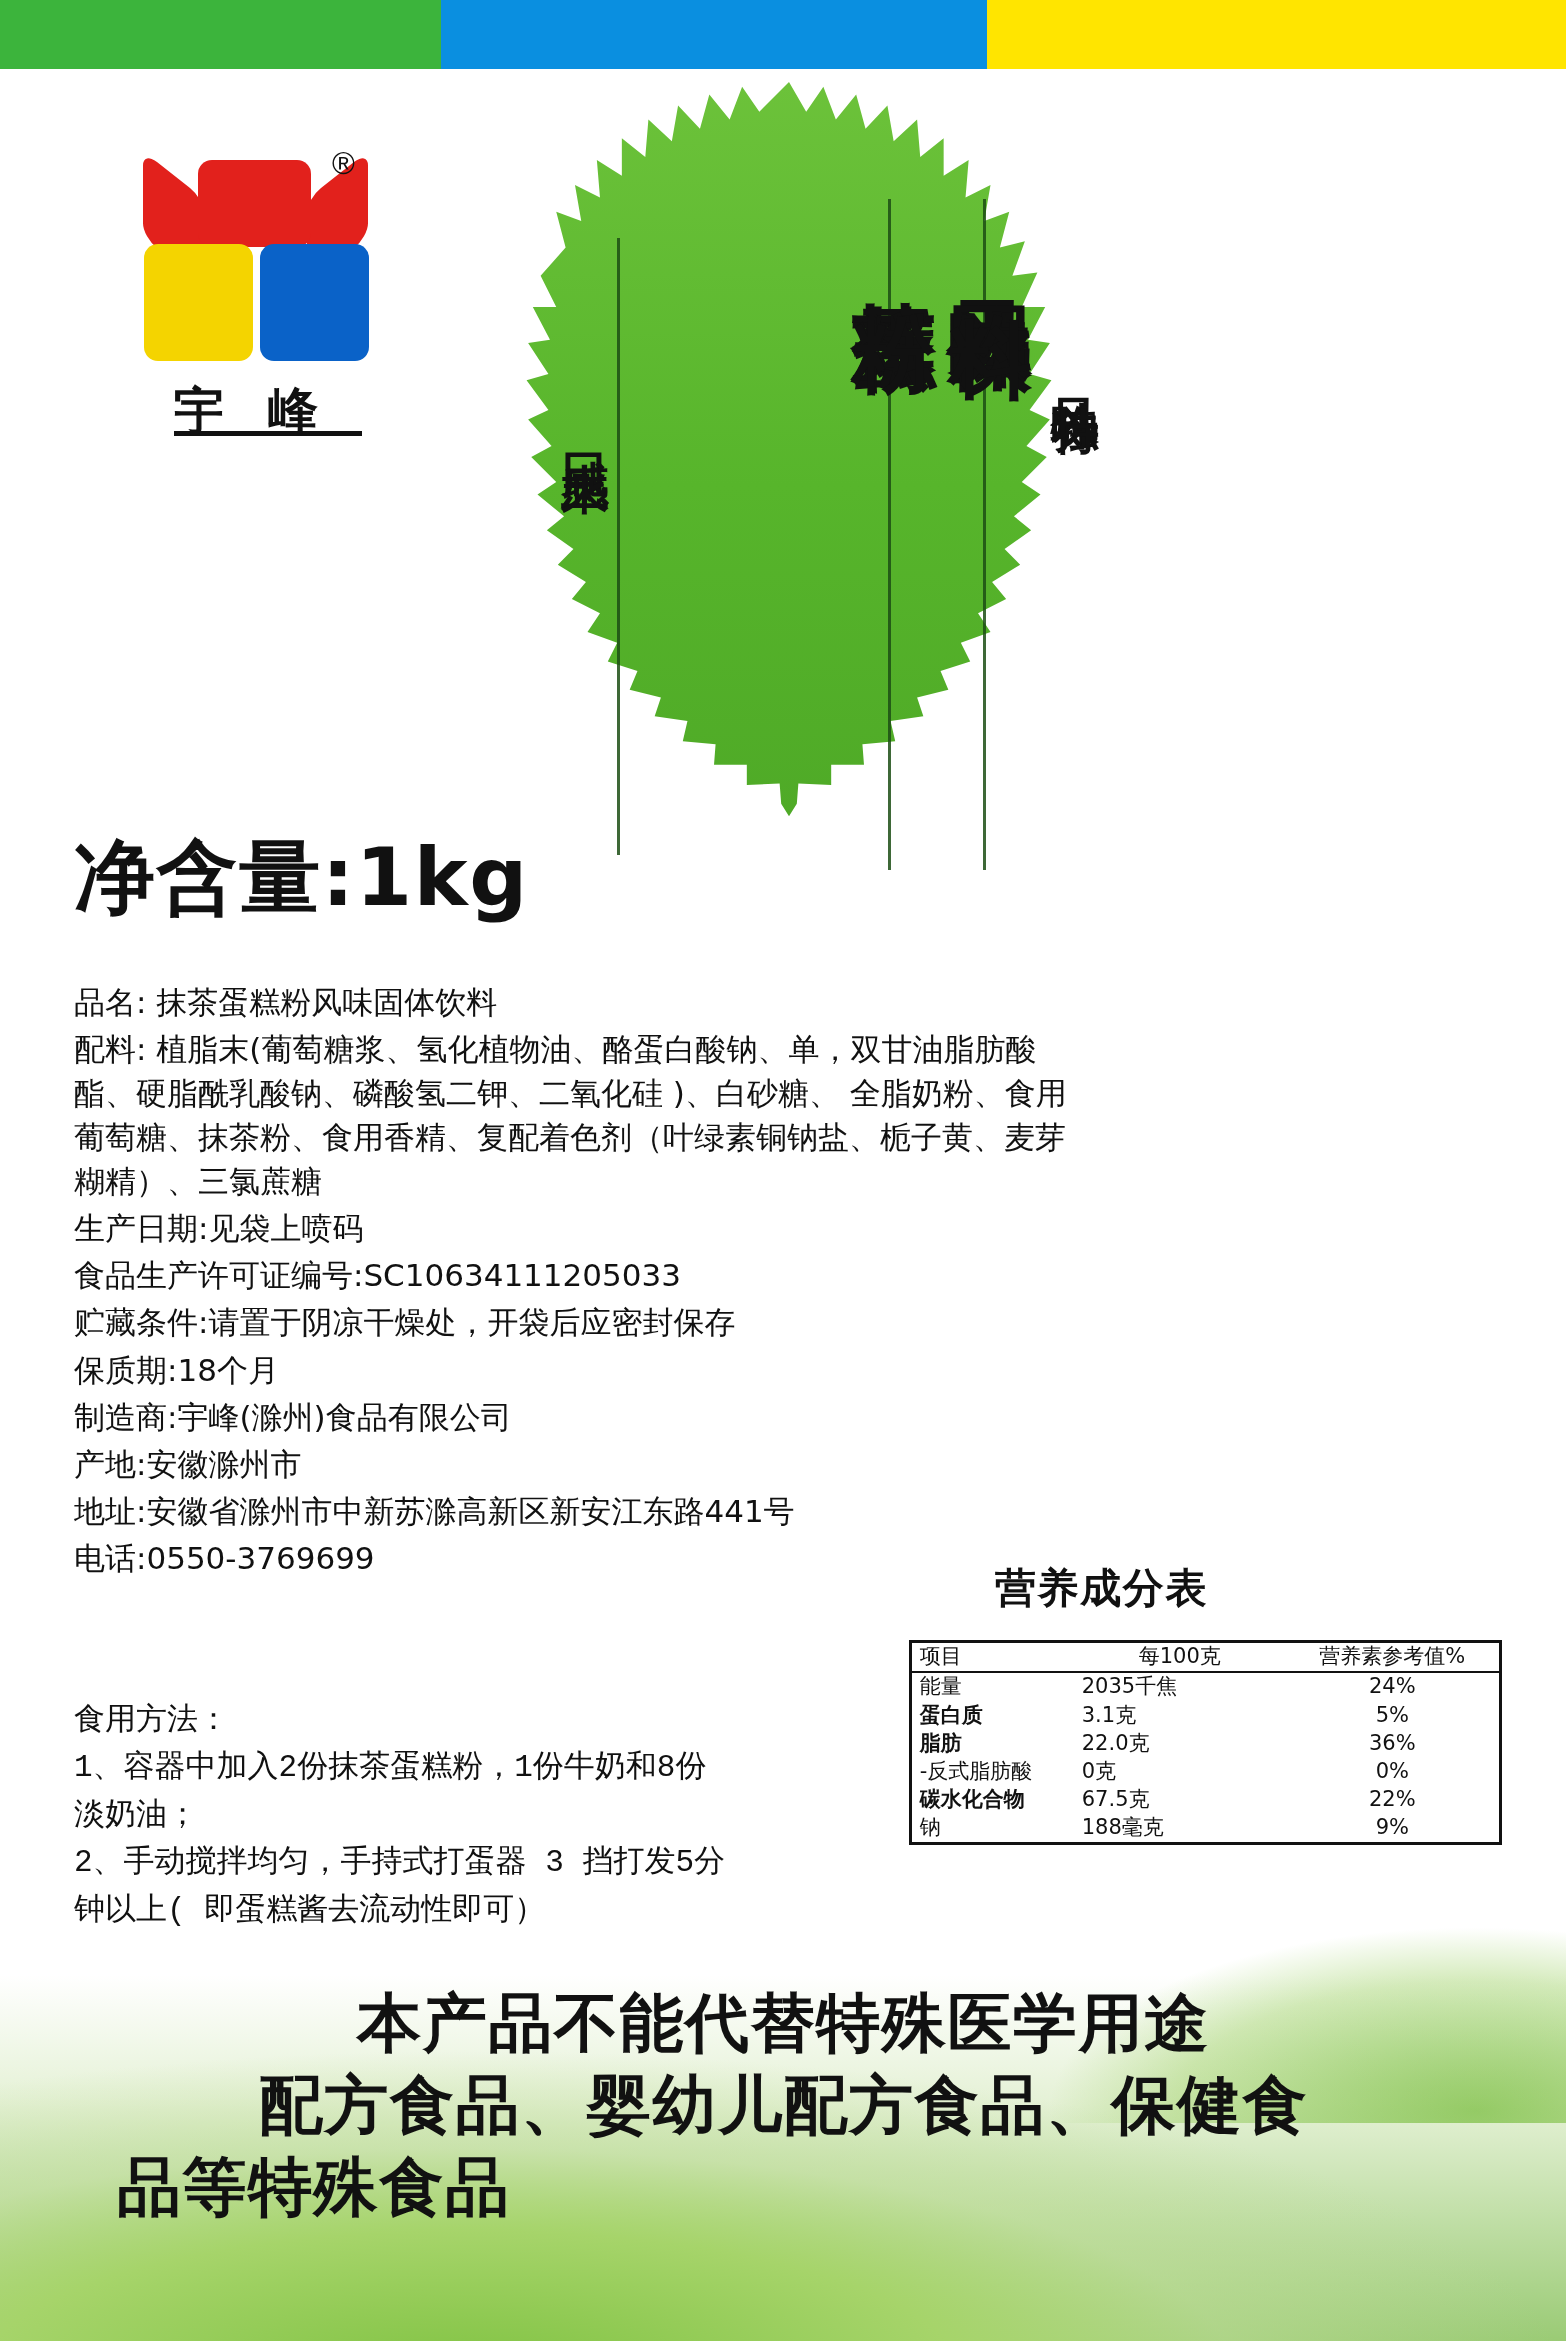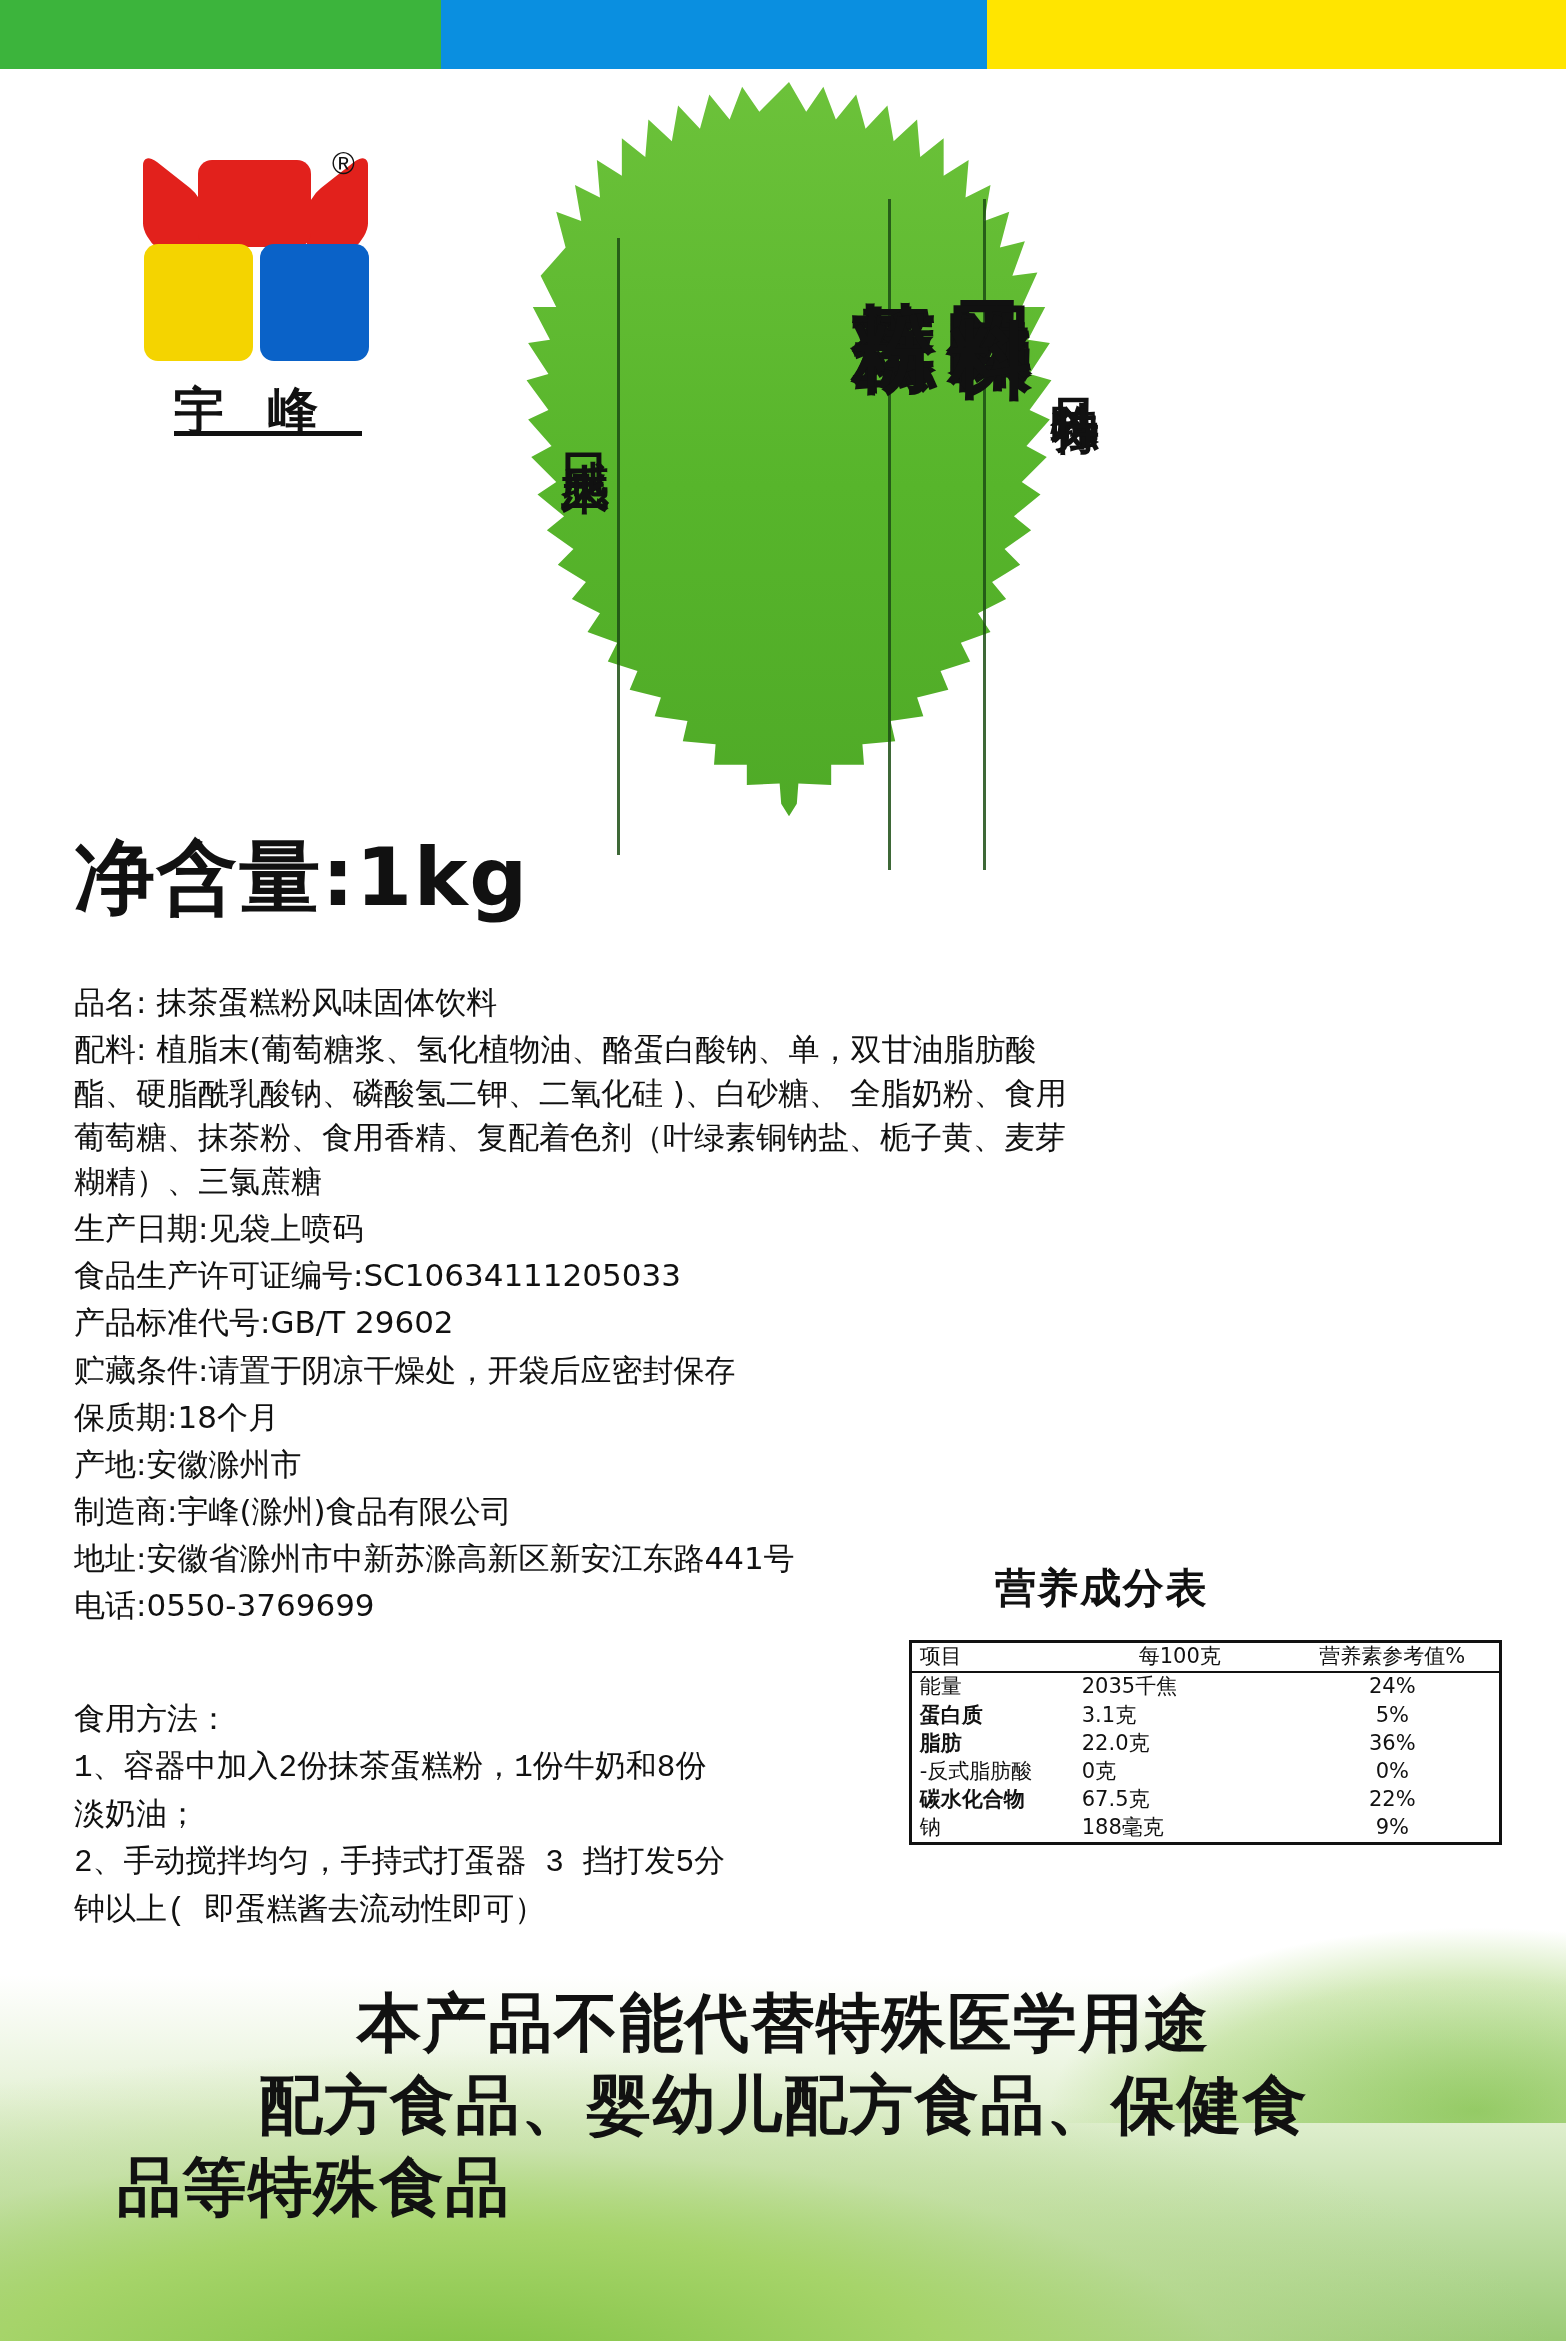--- a/index.html
+++ b/index.html
@@ -296,25 +296,24 @@
     </div>
   </div>
 
   <div class="netweight">净含量:1kg</div>
 
   <div class="info">
     <div class="row">品名: 抹茶蛋糕粉风味固体饮料</div>
     <div class="row">配料: 植脂末(葡萄糖浆、氢化植物油、酪蛋白酸钠、单，双甘油脂肪酸酯、硬脂酰乳酸钠、磷酸氢二钾、二氧化硅 )、白砂糖、 全脂奶粉、食用葡萄糖、抹茶粉、食用香精、复配着色剂（叶绿素铜钠盐、栀子黄、麦芽糊精）、三氯蔗糖</div>
     <div class="row">生产日期:见袋上喷码</div>
     <div class="row">食品生产许可证编号:SC10634111205033</div>
-    <div class="row">产品标准代号:GB/T 29602</div>
     <div class="row">贮藏条件:请置于阴凉干燥处，开袋后应密封保存</div>
     <div class="row">保质期:18个月</div>
+    <div class="row">制造商:宇峰(滁州)食品有限公司</div>
     <div class="row">产地:安徽滁州市</div>
-    <div class="row">制造商:宇峰(滁州)食品有限公司</div>
     <div class="row">地址:安徽省滁州市中新苏滁高新区新安江东路441号</div>
     <div class="row">电话:0550-3769699</div>
   </div>
 
   <div class="usage">
     <div class="line">食用方法：</div>
     <div class="line">1、容器中加入2份抹茶蛋糕粉，1份牛奶和8份</div>
     <div class="line">淡奶油；</div>
     <div class="line">2、手动搅拌均匀，手持式打蛋器 3 挡打发5分</div>
     <div class="line">钟以上( 即蛋糕酱去流动性即可）</div>

